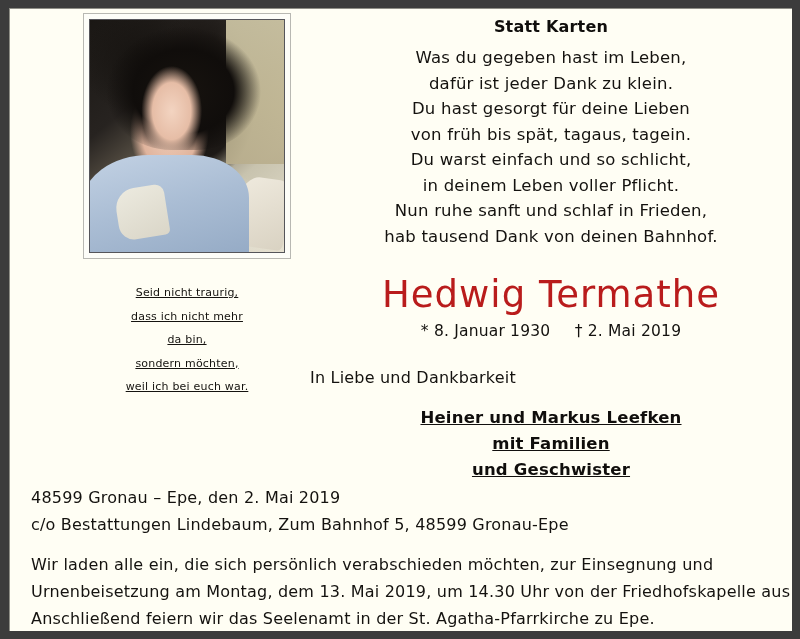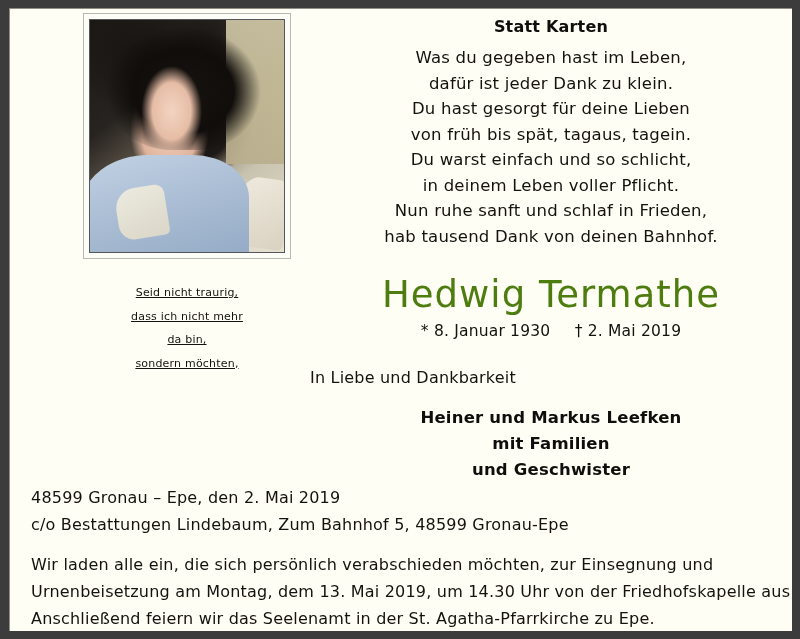--- a/index.html
+++ b/index.html
@@ -162,21 +162,21 @@
   .name-block {
     position: absolute;
     left: 300px;
     top: 264px;
     width: 482px;
     text-align: center;
   }
   .deceased-name {
     font-size: 37px;
     line-height: 44px;
-    color: #4d7c0f;
+    color: #b91c1c;
     letter-spacing: 1px;
   }
   .life-dates {
     font-size: 15.5px;
     line-height: 24px;
     color: #14120f;
     margin-top: 2px;
   }
   .life-dates .gap { display: inline-block; width: 14px; }
 
@@ -189,20 +189,21 @@
     line-height: 24px;
     color: #14120f;
   }
 
   .family-block {
     position: absolute;
     left: 300px;
     top: 396px;
     width: 482px;
     text-align: center;
+    text-decoration: underline;
   }
   .family-line {
     font-size: 16.5px;
     font-weight: bold;
     line-height: 26px;
     color: #100e0c;
   }
 
   .address-block {
     position: absolute;
@@ -245,20 +246,21 @@
         <div class="photo-shirt"></div>
         <div class="photo-collar"></div>
       </div>
     </div>
 
     <div class="left-verse hand">
       <div>Seid nicht traurig,</div>
       <div>dass ich nicht mehr</div>
       <div>da bin,</div>
       <div>sondern möchten,</div>
+      <div>weil ich bei euch war.</div>
     </div>
 
     <div class="poem-block hand">
       <div class="poem-title">Statt Karten</div>
       <div class="poem-line">Was du gegeben hast im Leben,</div>
       <div class="poem-line">dafür ist jeder Dank zu klein.</div>
       <div class="poem-line">Du hast gesorgt für deine Lieben</div>
       <div class="poem-line">von früh bis spät, tagaus, tagein.</div>
       <div class="poem-line">Du warst einfach und so schlicht,</div>
       <div class="poem-line">in deinem Leben voller Pflicht.</div>

